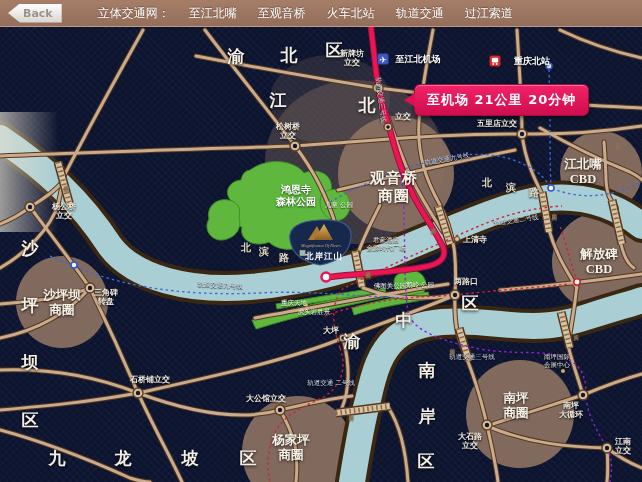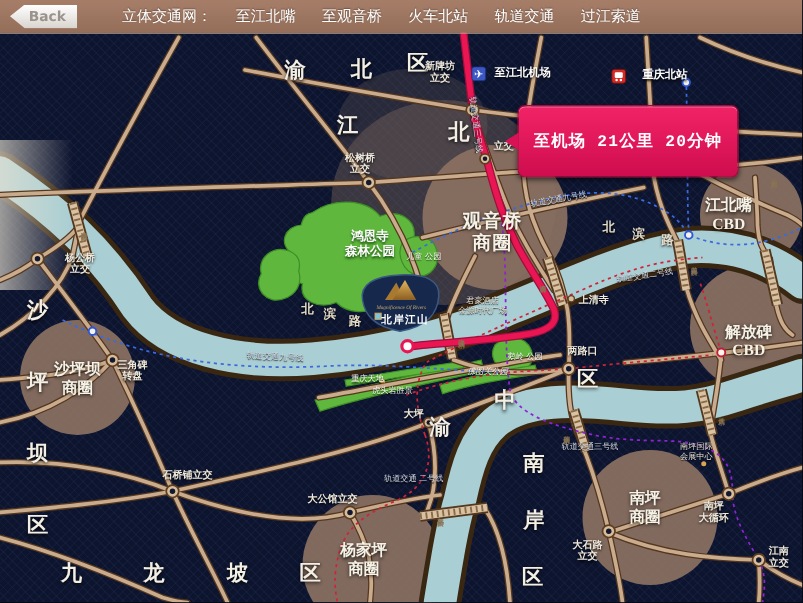--- a/index.html
+++ b/index.html
@@ -29,39 +29,39 @@
          repeating-linear-gradient(45deg,rgba(46,62,110,.16) 0 1px,transparent 1px 5px),
          repeating-linear-gradient(-45deg,rgba(46,62,110,.12) 0 1px,transparent 1px 5px);}
   #mapsvg{position:absolute;left:0;top:0;z-index:1;}
   #labels{position:absolute;left:0;top:0;width:642px;height:482px;z-index:3;pointer-events:none;}
   .lbl{position:absolute;transform:translate(-50%,-50%);white-space:pre-line;
        text-align:center;line-height:1.18;}
   .district{font-family:"Liberation Serif","DejaVu Serif",serif;font-size:17px;font-weight:bold;
             color:#f3efe4;text-shadow:0 1px 3px rgba(0,0,0,.95);}
   .roadname{font-family:"Liberation Serif","DejaVu Serif",serif;font-size:10px;font-weight:bold;
             color:#e4dcc8;text-shadow:0 1px 2px rgba(0,0,0,.9);}
-  .hub-lg{font-family:Liberation Serif, serif;font-size:15px;font-weight:bold;
+  .hub-lg{font-family:Liberation Sans, sans-serif;font-size:15px;font-weight:bold;
           letter-spacing:1px;color:#f6f2e6;text-shadow:0 1px 3px rgba(0,0,0,.8);}
   .hub{font-family:"Liberation Serif","DejaVu Serif",serif;font-size:12.5px;font-weight:bold;
        color:#f6f2e6;text-shadow:0 1px 3px rgba(0,0,0,.8);}
   .sm{font-size:8px;font-weight:bold;color:#efeadd;text-shadow:0 1px 2px rgba(0,0,0,.95);}
   .tiny{font-size:6.5px;color:#e8e2d4;text-shadow:0 1px 1px rgba(0,0,0,.95);}
   .poi{font-size:9px;font-weight:bold;color:#ffffff;text-shadow:0 1px 2px rgba(0,0,0,.95);white-space:nowrap;}
   .metro{font-size:6.5px;color:#d5dbe8;text-shadow:0 1px 1px rgba(0,0,0,.9);white-space:nowrap;}
   .park{font-size:10px;font-weight:bold;color:#ffffff;text-shadow:0 1px 2px rgba(0,40,0,.8);}
   .parksm{font-size:6.5px;color:#fdfdf4;text-shadow:0 1px 1px rgba(0,0,0,.8);white-space:nowrap;}
   .bridge{font-size:5.5px;color:#8a7454;writing-mode:vertical-rl;letter-spacing:.5px;
           line-height:1;}
   
   #badge{position:absolute;left:414px;top:84px;z-index:6;
          background:linear-gradient(#f12367,#cf0d4e);
          border:1px solid #9f0c3e;border-radius:6px;
          box-shadow:0 2px 4px rgba(0,0,0,.55),inset 0 1px 0 rgba(255,255,255,.35);
          color:#fff;font-size:13px;font-weight:bold;letter-spacing:1px;
-         padding:19px 12px;white-space:nowrap;font-family:Liberation Mono, monospace;}
+         padding:6px 12px;white-space:nowrap;}
   #badge::before{content:'';position:absolute;left:-11px;top:50%;transform:translateY(-50%);
          border:7px solid transparent;border-right:11px solid #d91256;border-left:none;}
 </style>
 </head>
 <body>
 
 <div id="stage">
 
   <div id="map">
     <svg id="mapsvg" width="642" height="482" viewBox="0 0 642 482">
@@ -316,35 +316,35 @@
         <div class="lbl roadname" style="left: 246px; top: 248px;">北</div>
         <div class="lbl roadname" style="left: 264px; top: 252px;">滨</div>
         <div class="lbl roadname" style="left: 284px; top: 258px;">路</div>
         <div class="lbl roadname" style="left: 487px; top: 183px;">北</div>
         <div class="lbl roadname" style="left: 511px; top: 188px;">滨</div>
         <div class="lbl roadname" style="left: 534px; top: 193px;">路</div>
         <div class="lbl hub-lg" style="left: 394px; top: 187px;">观音桥
 商圈</div>
         <div class="lbl hub" style="left: 583px; top: 172px;">江北嘴
 CBD</div>
-        <div class="lbl hub" style="left: 599px; top: 262px; margin-top: 11px;">解放碑
+        <div class="lbl hub" style="left: 599px; top: 262px;">解放碑
 CBD</div>
         <div class="lbl hub" style="left: 62px; top: 303px; text-align: center;">沙坪坝
 商圈</div>
         <div class="lbl hub" style="left: 291px; top: 448px;">杨家坪
 商圈</div>
         <div class="lbl hub" style="left: 516px; top: 406px;">南坪
 商圈</div>
         <div class="lbl park" style="left: 296px; top: 196px;">鸿恩寺
 森林公园</div>
         <div class="lbl parksm" style="left: 339px; top: 206px;">儿童
 公园</div>
         <div class="lbl parksm" style="left: 420px; top: 286px;">鹅岭
 公园</div>
-        <div class="lbl parksm" style="left: 390px; top: 298px; font-style: italic;">佛图关公园</div>
+        <div class="lbl parksm" style="left: 390px; top: 287px;">佛图关公园</div>
         <div class="lbl parksm" style="left: 294px; top: 304px;">重庆天地</div>
         <div class="lbl parksm" style="left: 314px; top: 313px;">虎头岩胜景</div>
         <div class="lbl sm" style="left: 352px; top: 58px;">新牌坊
 立交</div>
         <div class="lbl sm" style="left: 288px; top: 131px;">松树桥
 立交</div>
         <div class="lbl sm" style="left: 64px; top: 211px;">杨公桥
 立交</div>
         <div class="lbl sm" style="left: 497px; top: 124px;">五里店立交</div>
         <div class="lbl sm" style="left: 403px; top: 117px;">立交</div>

